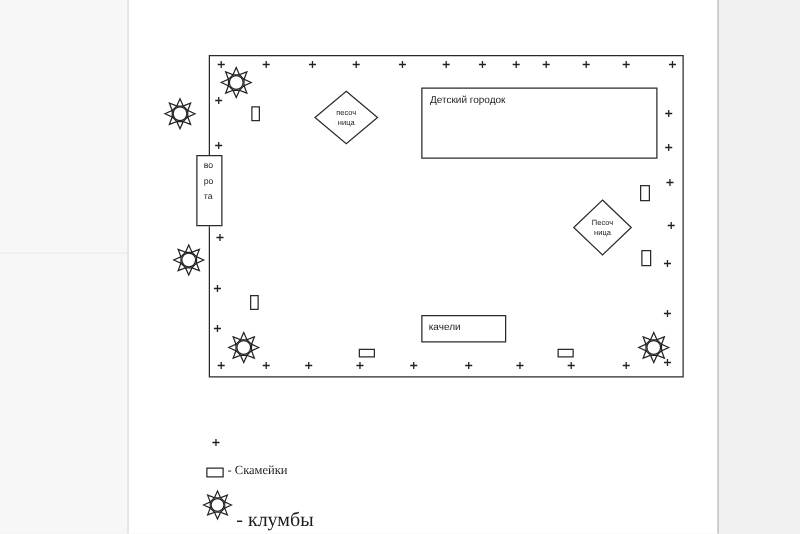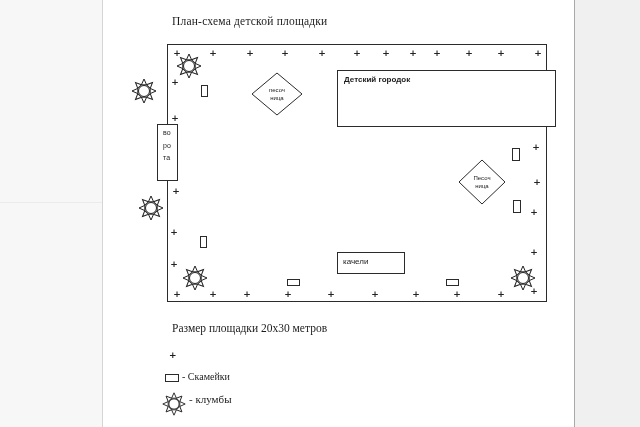--- a/index.html
+++ b/index.html
@@ -51,21 +51,21 @@
     border: 1px solid #2b2b2b; background: #ffffff;
     box-sizing: border-box;
   }
   .flower { position: absolute; overflow: visible; }
 
   .area-rect {
     position: absolute; border: 1px solid #2b2b2b; background: #ffffff;
     font-family: "Liberation Sans", sans-serif; font-size: 8px;
     box-sizing: border-box;
   }
-  .area-kids-town { left: 337px; top: 70px; width: 219px; height: 57px; padding: 4px 16px 0 6px; font-weight: bold; }
+  .area-kids-town { left: 337px; top: 70px; width: 189px; height: 57px; padding: 4px 16px 0 6px; }
   .area-swings   { left: 337px; top: 252px; width: 68px; height: 22px; padding: 4px 0 0 5px; }
 
   .gate {
     position: absolute; left: 157px; top: 124px; width: 21px; height: 57px;
     border: 1px solid #2b2b2b; background: #ffffff; z-index: 2;
     font-family: "Liberation Sans", sans-serif; font-size: 7px;
     line-height: 12.5px; padding: 2px 0 0 5px; box-sizing: border-box;
   }
   .gate div { display: block; }
 
@@ -84,21 +84,21 @@
     position: absolute; left: 169px; top: 350px;
     font-family: "DejaVu Sans", sans-serif; font-size: 9px; font-weight: bold;
   }
   .legend-label-trees { position: absolute; left: 186px; top: 348px; font-size: 11.5px; }
   .legend-symbol-bench {
     position: absolute; left: 165px; top: 374px; width: 14px; height: 8px;
     border: 1px solid #2b2b2b; background: #fff; box-sizing: border-box;
   }
   .legend-label-bench { position: absolute; left: 182px; top: 371px; font-size: 10px; }
   .legend-symbol-flower { position: absolute; left: 160px; top: 390px; }
-  .legend-label-flower { position: absolute; left: 189px; top: 393px; font-size: 11px; text-align: center; }
+  .legend-label-flower { position: absolute; left: 189px; top: 408px; font-size: 16px; text-align: center; }
 
   .hidden-defs { position: absolute; width: 0; height: 0; }
 </style>
 </head>
 <body>
 
 <svg class="hidden-defs" aria-hidden="true">
   <defs>
     <symbol id="flower-sym" viewBox="-15 -15 30 30">
       <g fill="#ffffff" stroke="#222222" stroke-width="1">
@@ -133,21 +133,20 @@
 </svg>
 
 <div class="viewer-strip-left">
   <div class="strip-divider"></div>
 </div>
 <div class="doc-page"></div>
 <div class="viewer-strip-right"></div>
 
 <div class="content">
 
-  <div class="page-title">План-схема детской площадки</div>
 
   <div class="boundary"></div>
 
   <div id="marks-layer">
       <span class="tree" style="left: 177px; top: 53px;">+</span>
       <span class="tree" style="left: 213px; top: 53px;">+</span>
       <span class="tree" style="left: 250px; top: 53px;">+</span>
       <span class="tree" style="left: 285px; top: 53px;">+</span>
       <span class="tree" style="left: 322px; top: 53px;">+</span>
       <span class="tree" style="left: 357px; top: 53px;">+</span>
@@ -220,21 +219,20 @@
   <div class="area-rect area-swings">
     <span>качели</span>
   </div>
 
   <div class="gate">
     <div>во</div>
     <div>ро</div>
     <div>та</div>
   </div>
 
-  <div class="size-note">Размер площадки 20x30 метров</div>
 
   <div class="legend-symbol-plus">+</div>
 
   <div class="legend-symbol-bench"></div>
   <div class="legend-label-bench">- Скамейки</div>
 
   <svg class="legend-symbol-flower" width="28" height="28">
     <use href="#flower-sym" width="28" height="28"></use>
   </svg>
   <div class="legend-label-flower">-  клумбы</div>

